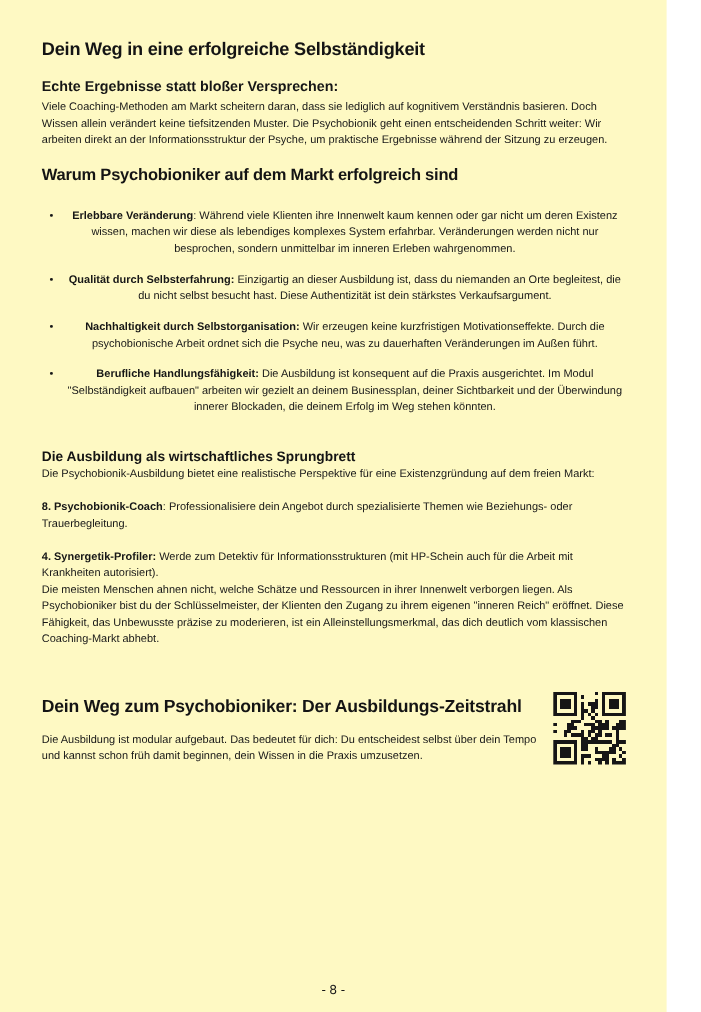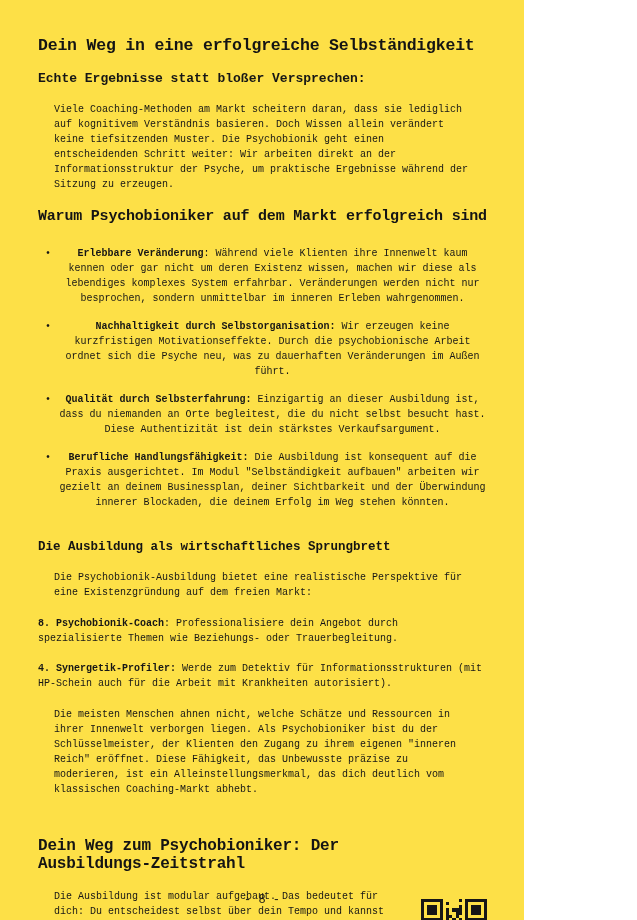--- a/index.html
+++ b/index.html
@@ -2,44 +2,44 @@
 <html lang="de"><head>
 <meta charset="utf-8">
 <style>
   html, body {
     margin: 0;
     padding: 0;
     background: #ffffff;
   }
   .page {
     position: relative;
-    width: 524px;
+    width: 606px;
     height: 920px;
     box-sizing: border-box;
-    background: #fde047;
+    background: #fef9c3;
     color: #161616;
-    font-family: Liberation Mono, monospace;
+    font-family: Liberation Sans, sans-serif;
     padding: 36px 37px 0 38px;
     overflow: hidden;
   }
   h1, h2, h3 { font-weight: bold; color: #141414; }
   h1.doc-title {
     font-size: 16.5px;
     letter-spacing: -0.2px;
     margin: 0 0 16px 0;
   }
   p.lead {
     font-size: 13px;
     font-weight: bold;
     margin: 0 0 4px 0;
   }
   p.body {
     font-size: 10px;
     line-height: 15px;
-    margin: 16px;
+    margin: 0;
   }
   h2.section-title {
     font-size: 15px;
     letter-spacing: -0.2px;
     margin: 16px 0 21px 0;
   }
   ul.bullet-list {
     margin: 0;
     padding: 0;
     list-style: none;
@@ -107,24 +107,24 @@
   <p class="lead">Echte Ergebnisse statt bloßer Versprechen:</p>
   <p class="body">Viele Coaching-Methoden am Markt scheitern daran, dass sie lediglich auf kognitivem Verständnis basieren. Doch Wissen allein verändert keine tiefsitzenden Muster. Die Psychobionik geht einen entscheidenden Schritt weiter: Wir arbeiten direkt an der Informationsstruktur der Psyche, um praktische Ergebnisse während der Sitzung zu erzeugen.</p>
 
   <h2 class="section-title">Warum Psychobioniker auf dem Markt erfolgreich sind</h2>
 
   <ul class="bullet-list">
     <li>
       <span class="bold">Erlebbare Veränderung</span><span>: Während viele Klienten ihre Innenwelt kaum kennen oder gar nicht um deren Existenz wissen, machen wir diese als lebendiges komplexes System erfahrbar. Veränderungen werden nicht nur besprochen, sondern unmittelbar im inneren Erleben wahrgenommen.</span>
     </li>
     <li>
-      <span class="bold">Nachhaltigkeit durch Selbstorganisation:</span><span> Wir erzeugen keine kurzfristigen Motivationseffekte. Durch die psychobionische Arbeit ordnet sich die Psyche neu, was zu dauerhaften Veränderungen im Außen führt.</span>
+      <span class="bold">Qualität durch Selbsterfahrung:</span><span> Einzigartig an dieser Ausbildung ist, dass du niemanden an Orte begleitest, die du nicht selbst besucht hast. Diese Authentizität ist dein stärkstes Verkaufsargument.</span>
     </li>
     <li>
-      <span class="bold">Qualität durch Selbsterfahrung:</span><span> Einzigartig an dieser Ausbildung ist, dass du niemanden an Orte begleitest, die du nicht selbst besucht hast. Diese Authentizität ist dein stärkstes Verkaufsargument.</span>
+      <span class="bold">Nachhaltigkeit durch Selbstorganisation:</span><span> Wir erzeugen keine kurzfristigen Motivationseffekte. Durch die psychobionische Arbeit ordnet sich die Psyche neu, was zu dauerhaften Veränderungen im Außen führt.</span>
     </li>
     <li>
       <span class="bold">Berufliche Handlungsfähigkeit:</span><span> Die Ausbildung ist konsequent auf die Praxis ausgerichtet. Im Modul "Selbständigkeit aufbauen" arbeiten wir gezielt an deinem Businessplan, deiner Sichtbarkeit und der Überwindung innerer Blockaden, die deinem Erfolg im Weg stehen könnten.</span>
     </li>
   </ul>
 
   <h3 class="sub-title mt-ladder">Die Ausbildung als wirtschaftliches Sprungbrett</h3>
   <p class="body">Die Psychobionik-Ausbildung bietet eine realistische Perspektive für eine Existenzgründung auf dem freien Markt:</p>
 
   <p class="body step">

